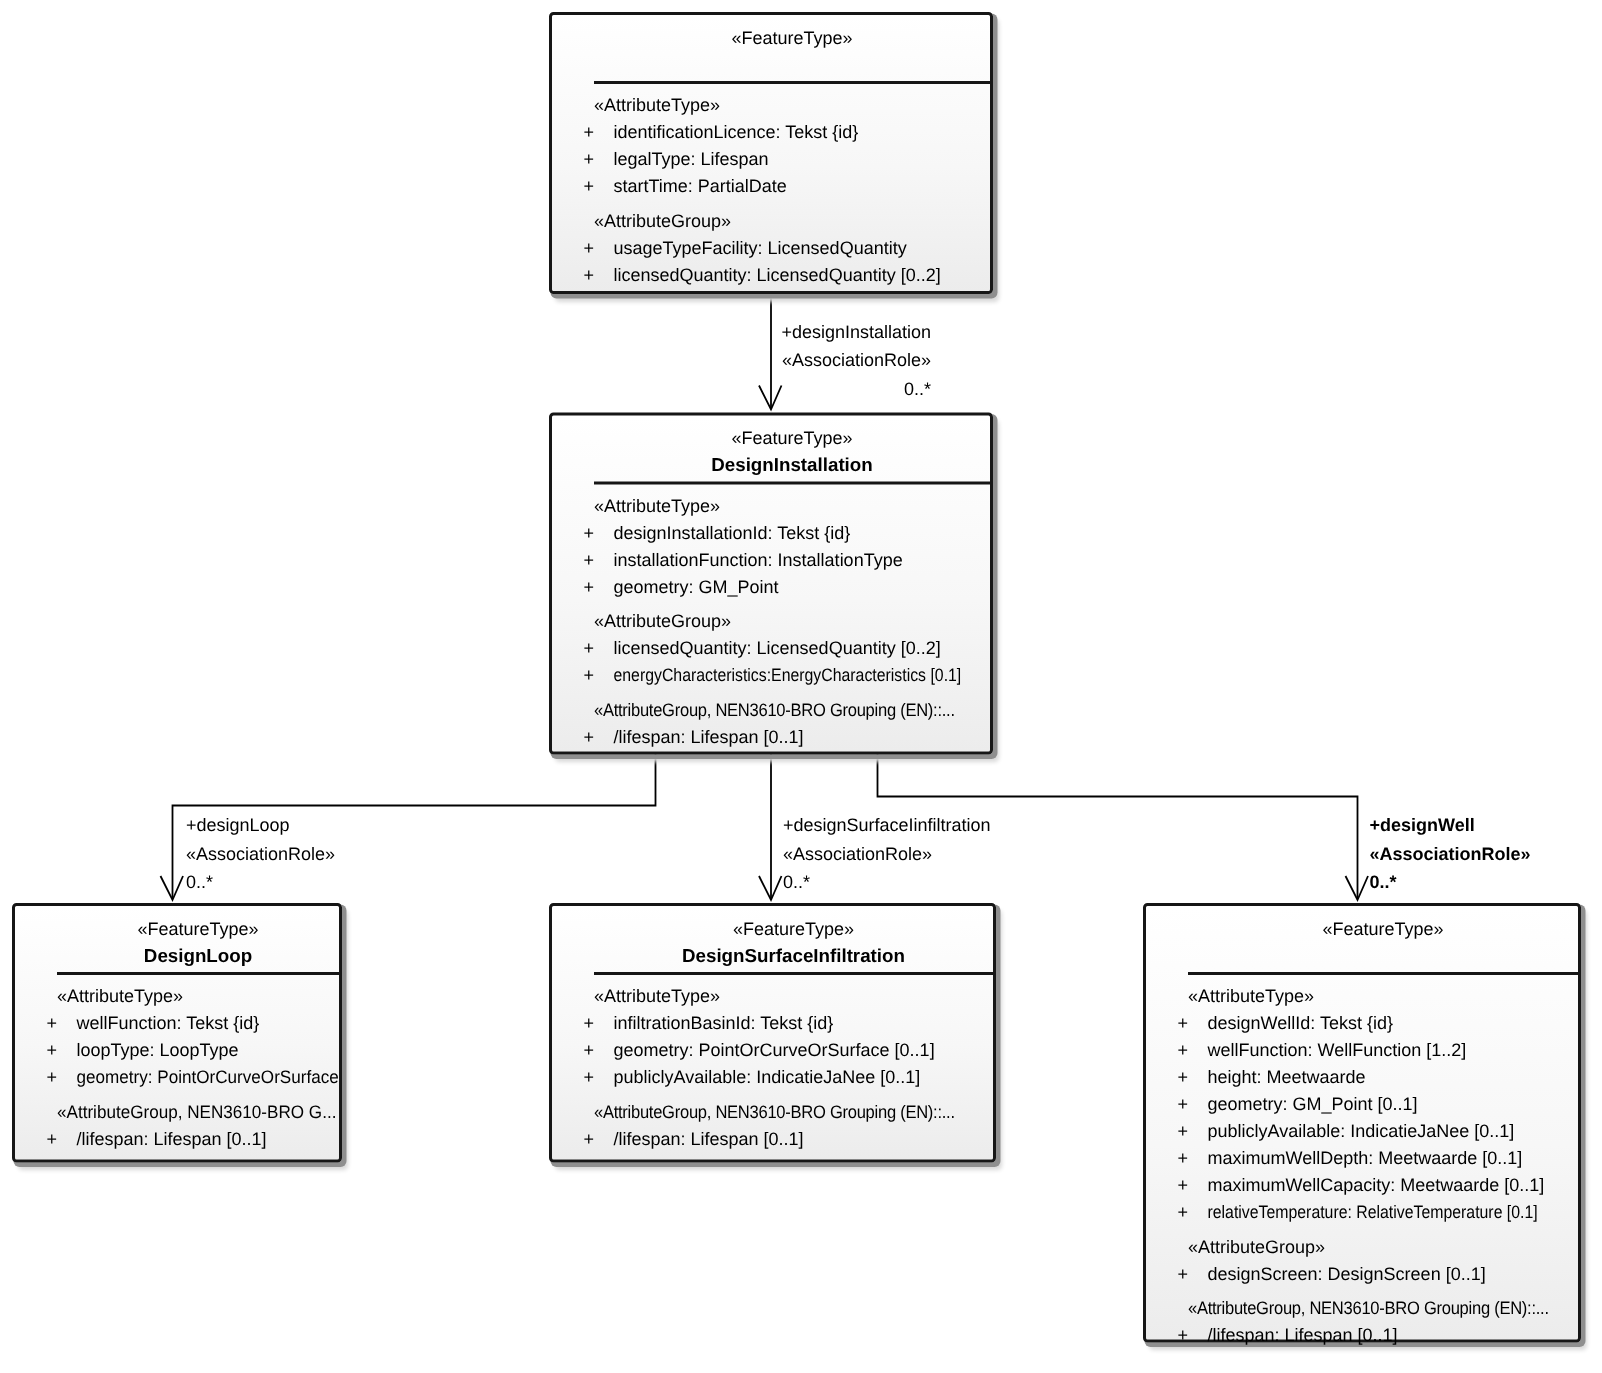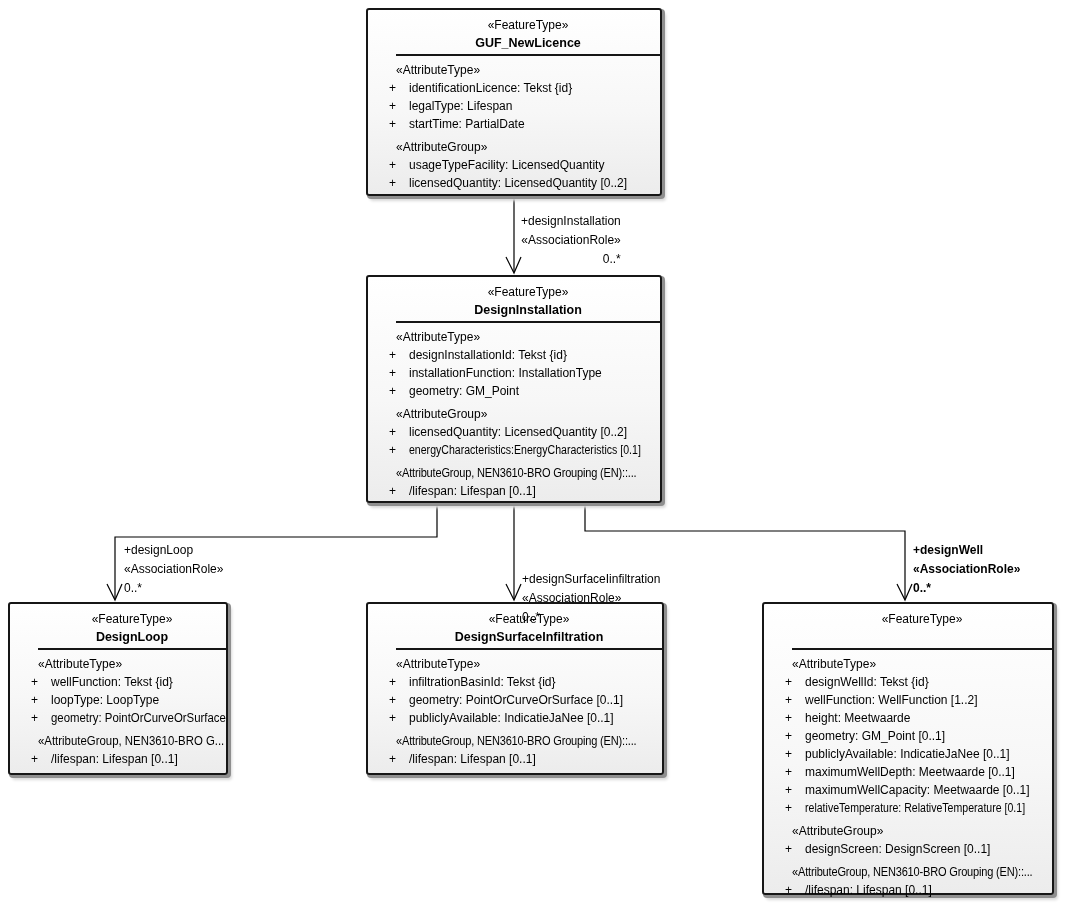--- a/index.html
+++ b/index.html
@@ -53,21 +53,20 @@
     </g>
     <g>
       <path class="wire" d="M585,503 L585,531 L905,531 L905,599"></path>
       <path class="arrow" d="M897,584 L905,600 L912,584"></path>
     </g>
   </svg>
 
   <div class="cls" style="left:366px;top:8px;width:296px;height:188px;">
     <div class="chead">
       <div class="stereo">«FeatureType»</div>
-      <div class="cname">GUF_NewLicence</div>
     </div>
     <div class="cbody">
       <div class="sech">«AttributeType»</div>
       <div class="row">
           <span class="plus">+</span>
           <span class="atext">identificationLicence: Tekst {id}</span>
         </div>
       <div class="row">
           <span class="plus">+</span>
           <span class="atext">legalType: Lifespan</span>
@@ -232,21 +231,21 @@
   <div class="alabel" style="left:521px;top:212px;text-align:right;">
     <div>+designInstallation</div>
     <div>«AssociationRole»</div>
     <div>0..*</div>
   </div>
   <div class="alabel" style="left:124px;top:541px;">
     <div>+designLoop</div>
     <div>«AssociationRole»</div>
     <div>0..*</div>
   </div>
-  <div class="alabel" style="left:522px;top:570px;">
+  <div class="alabel" style="left:522px;top:541px;">
     <div>+designSurfaceIinfiltration</div>
     <div>«AssociationRole»</div>
     <div>0..*</div>
   </div>
   <div class="alabel" style="left:913px;top:541px;font-weight:bold;">
     <div>+designWell</div>
     <div>«AssociationRole»</div>
     <div>0..*</div>
   </div>
 

